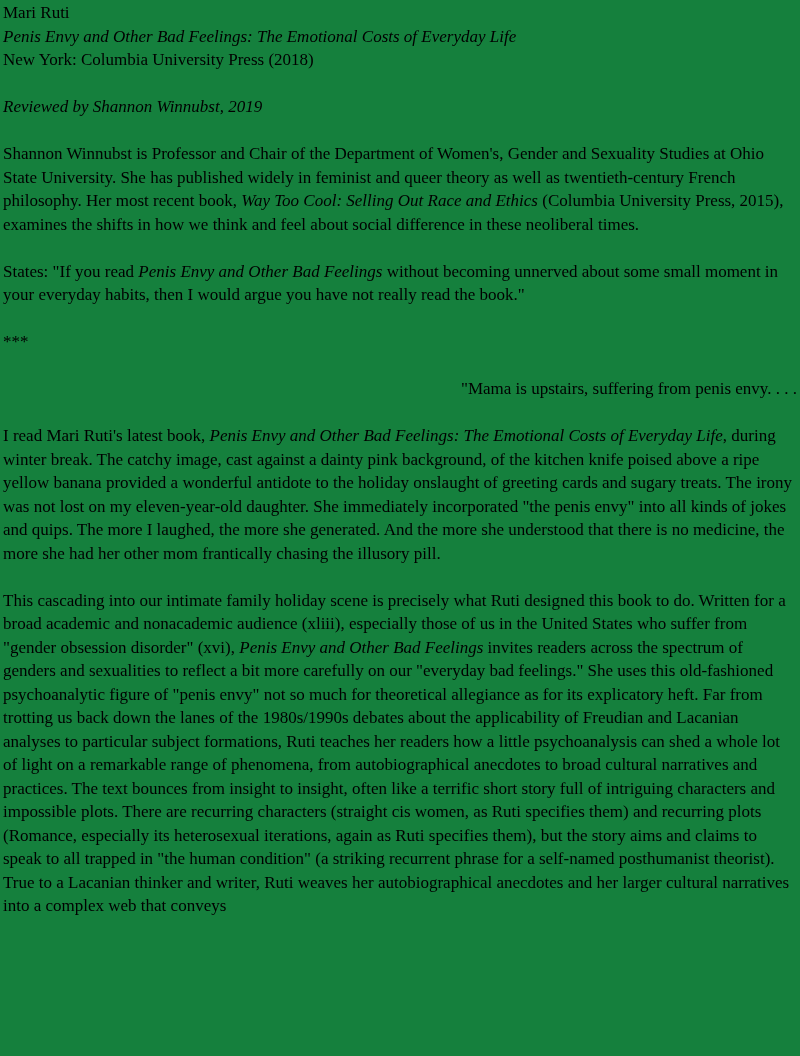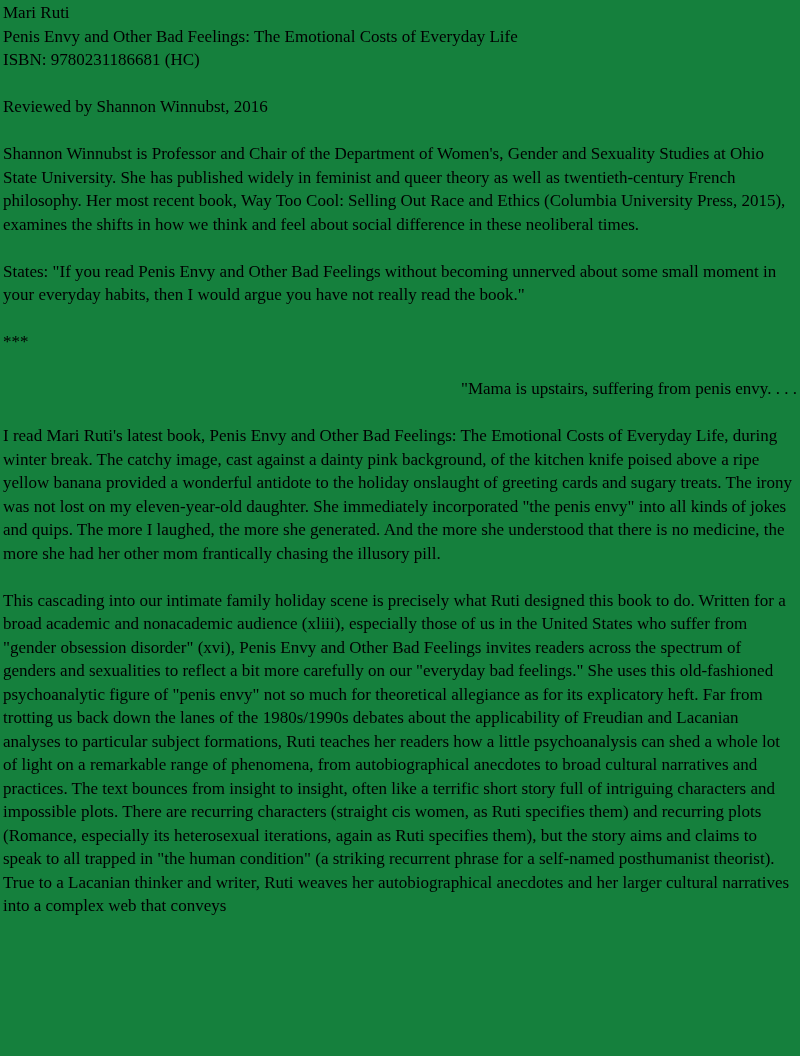--- a/index.html
+++ b/index.html
@@ -10,37 +10,37 @@
     padding: 1px 3px 0 3px;
     font-family: "Liberation Serif", serif;
     font-size: 17px;
     line-height: 23.5px;
     color: #000000;
     background: #15803d;
     overflow: hidden;
   }
   .line { margin: 0; }
   .block { margin: 0 0 23.5px 0; }
-  .i { }
+  .i { font-style: italic; }
   .b { font-weight: normal; }
   .epigraph { text-align: right; }
   p { margin: 0; }
 </style>
 </head>
 <body>
 
 <div class="page">
 
   <div class="block">
     <p class="line">Mari Ruti</p>
     <p class="line i">Penis Envy and Other Bad Feelings: The Emotional Costs of Everyday Life</p>
-    <p class="line">ISBN: 9780231186681 (HC)</p>
+    <p class="line">New York: Columbia University Press (2018)</p>
   </div>
 
-  <p class="block i">Reviewed by Shannon Winnubst, 2016</p>
+  <p class="block i">Reviewed by Shannon Winnubst, 2019</p>
 
   <p class="block"><span class="b">Shannon Winnubst</span><span> is Professor and Chair of the Department of Women's, Gender and Sexuality Studies at Ohio State University. She has published widely in feminist and queer theory as well as twentieth-century French philosophy. Her most recent book, </span><span class="i">Way Too Cool: Selling Out Race and Ethics</span><span> (Columbia University Press, 2015), examines the shifts in how we think and feel about social difference in these neoliberal times.</span></p>
 
   <p class="block"><span class="b">States:</span><span> "If you read </span><span class="i">Penis Envy and Other Bad Feelings</span><span> without becoming unnerved about some small moment in your everyday habits, then I would argue you have not really read the book."</span></p>
 
   <p class="block">***</p>
 
   <div class="block epigraph">
     <p class="line">"Mama is upstairs, suffering from penis envy. . . .</p>
   </div>

